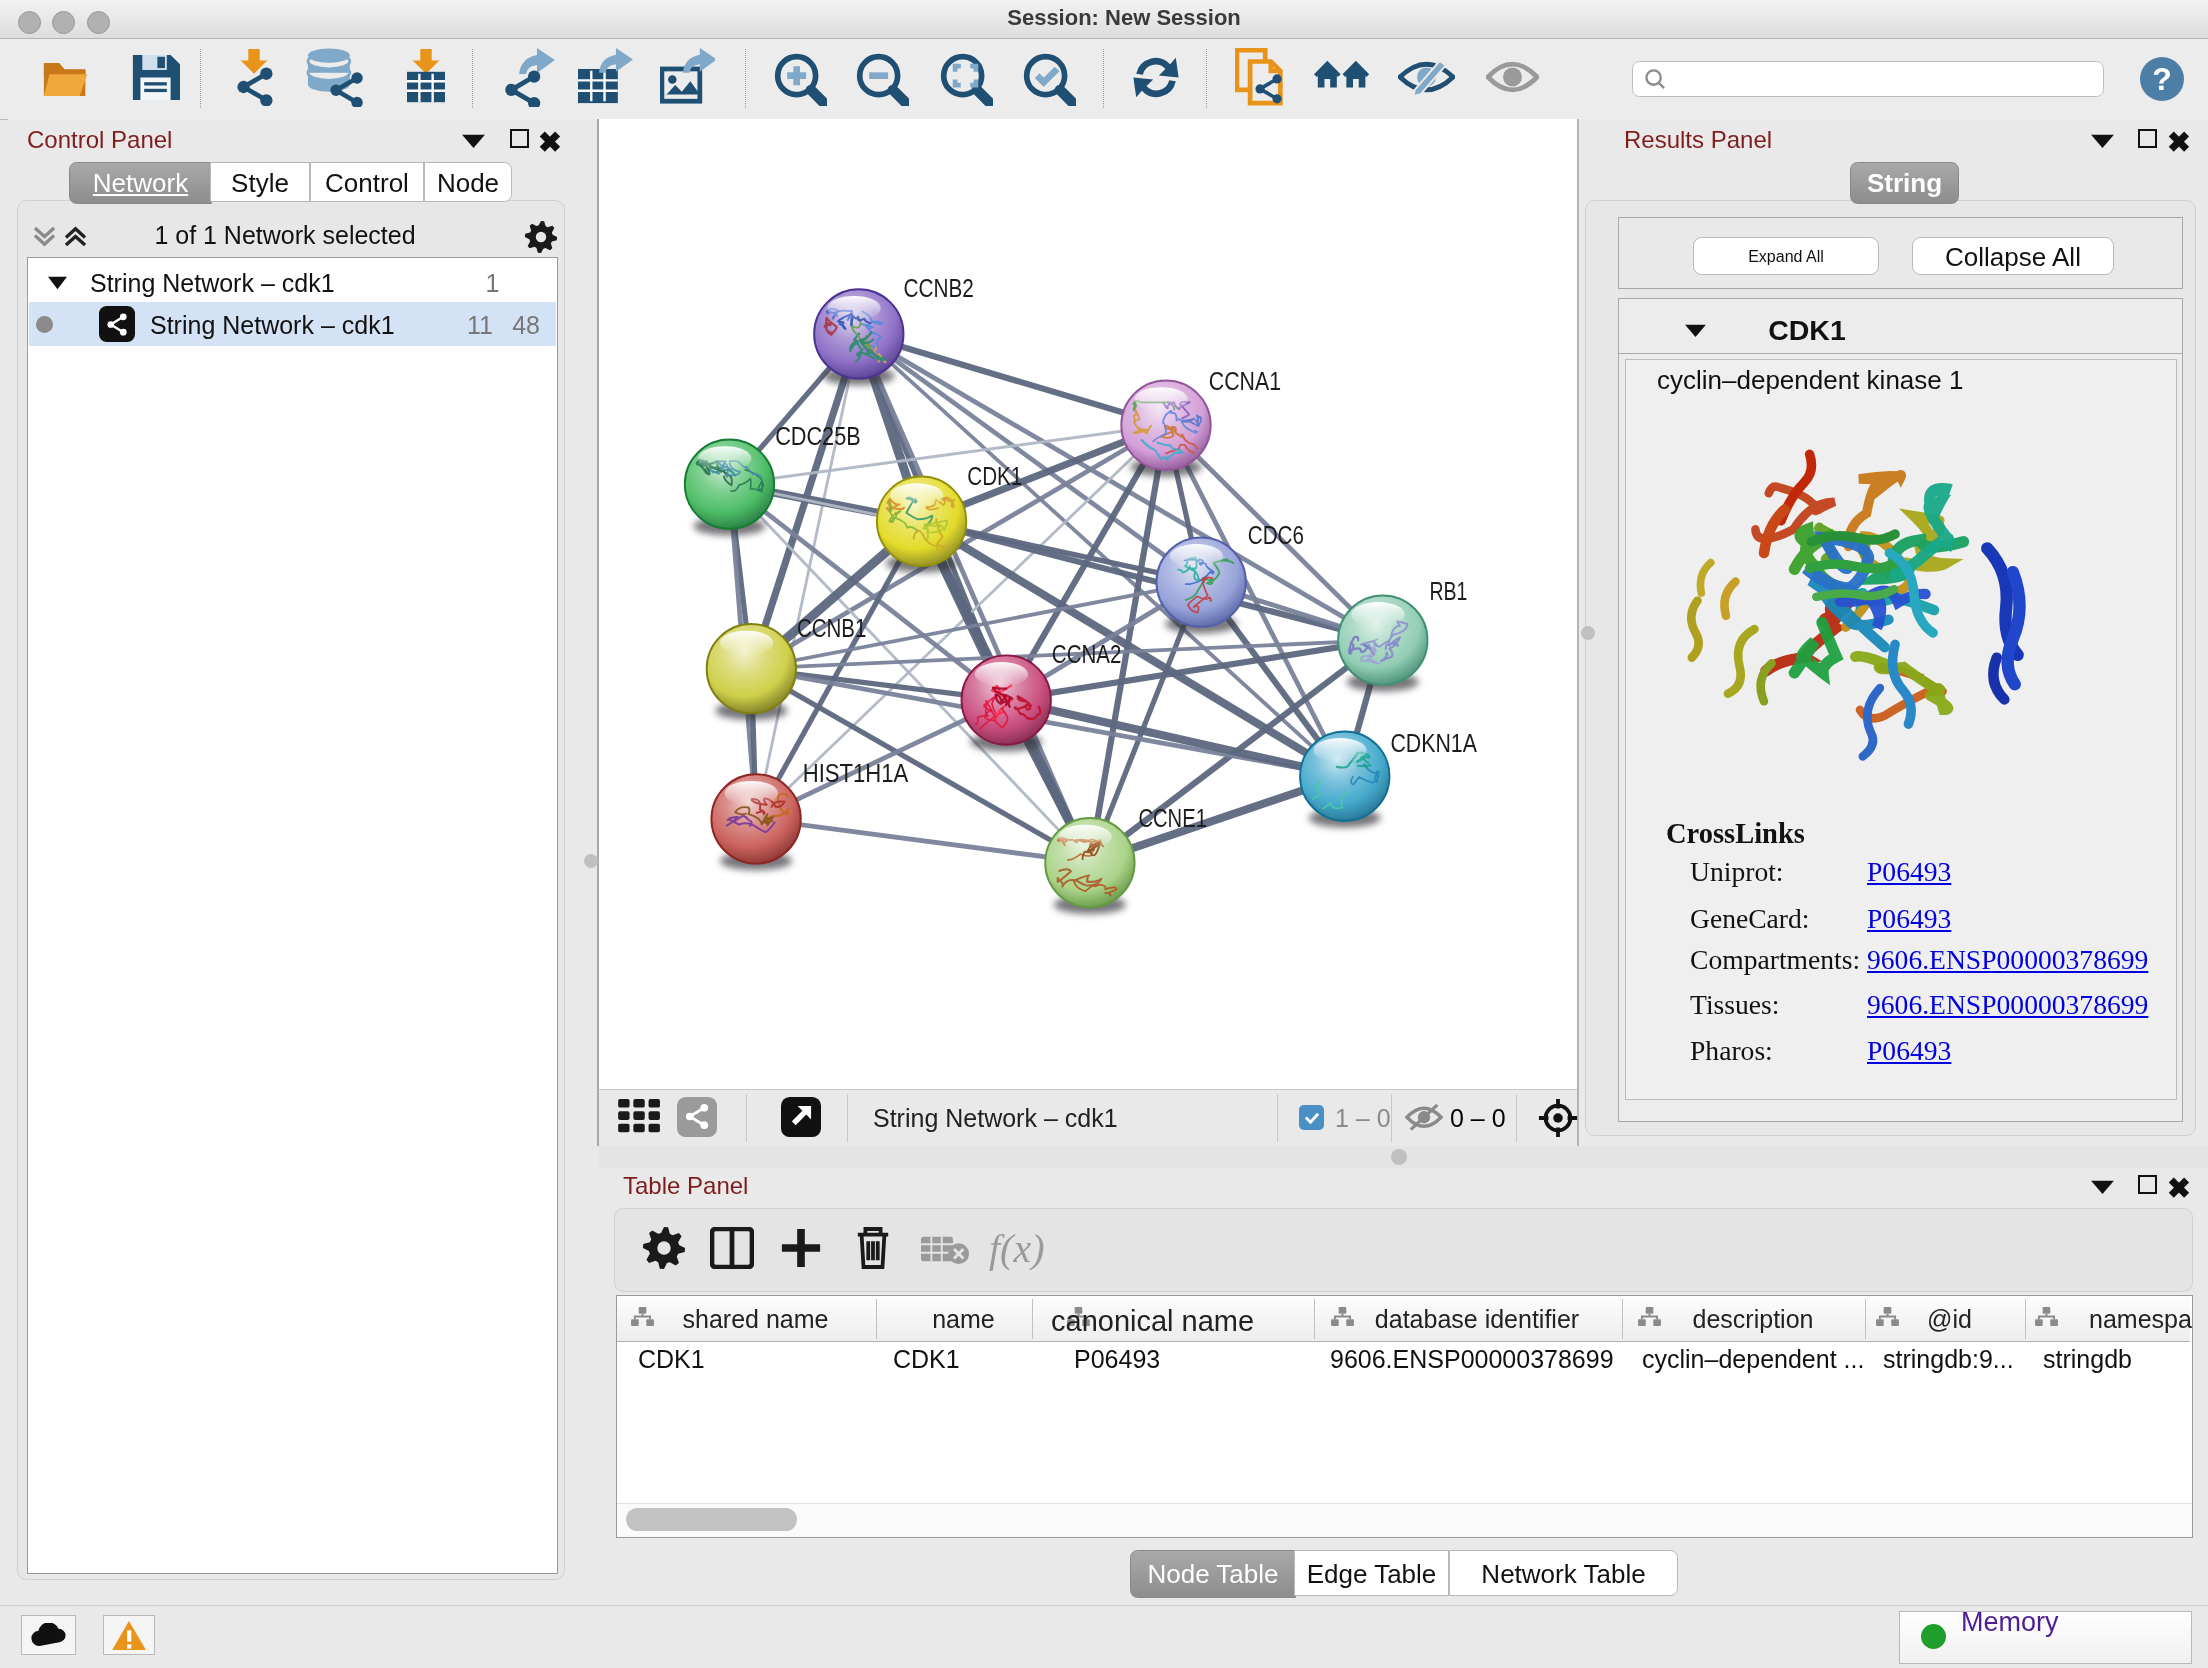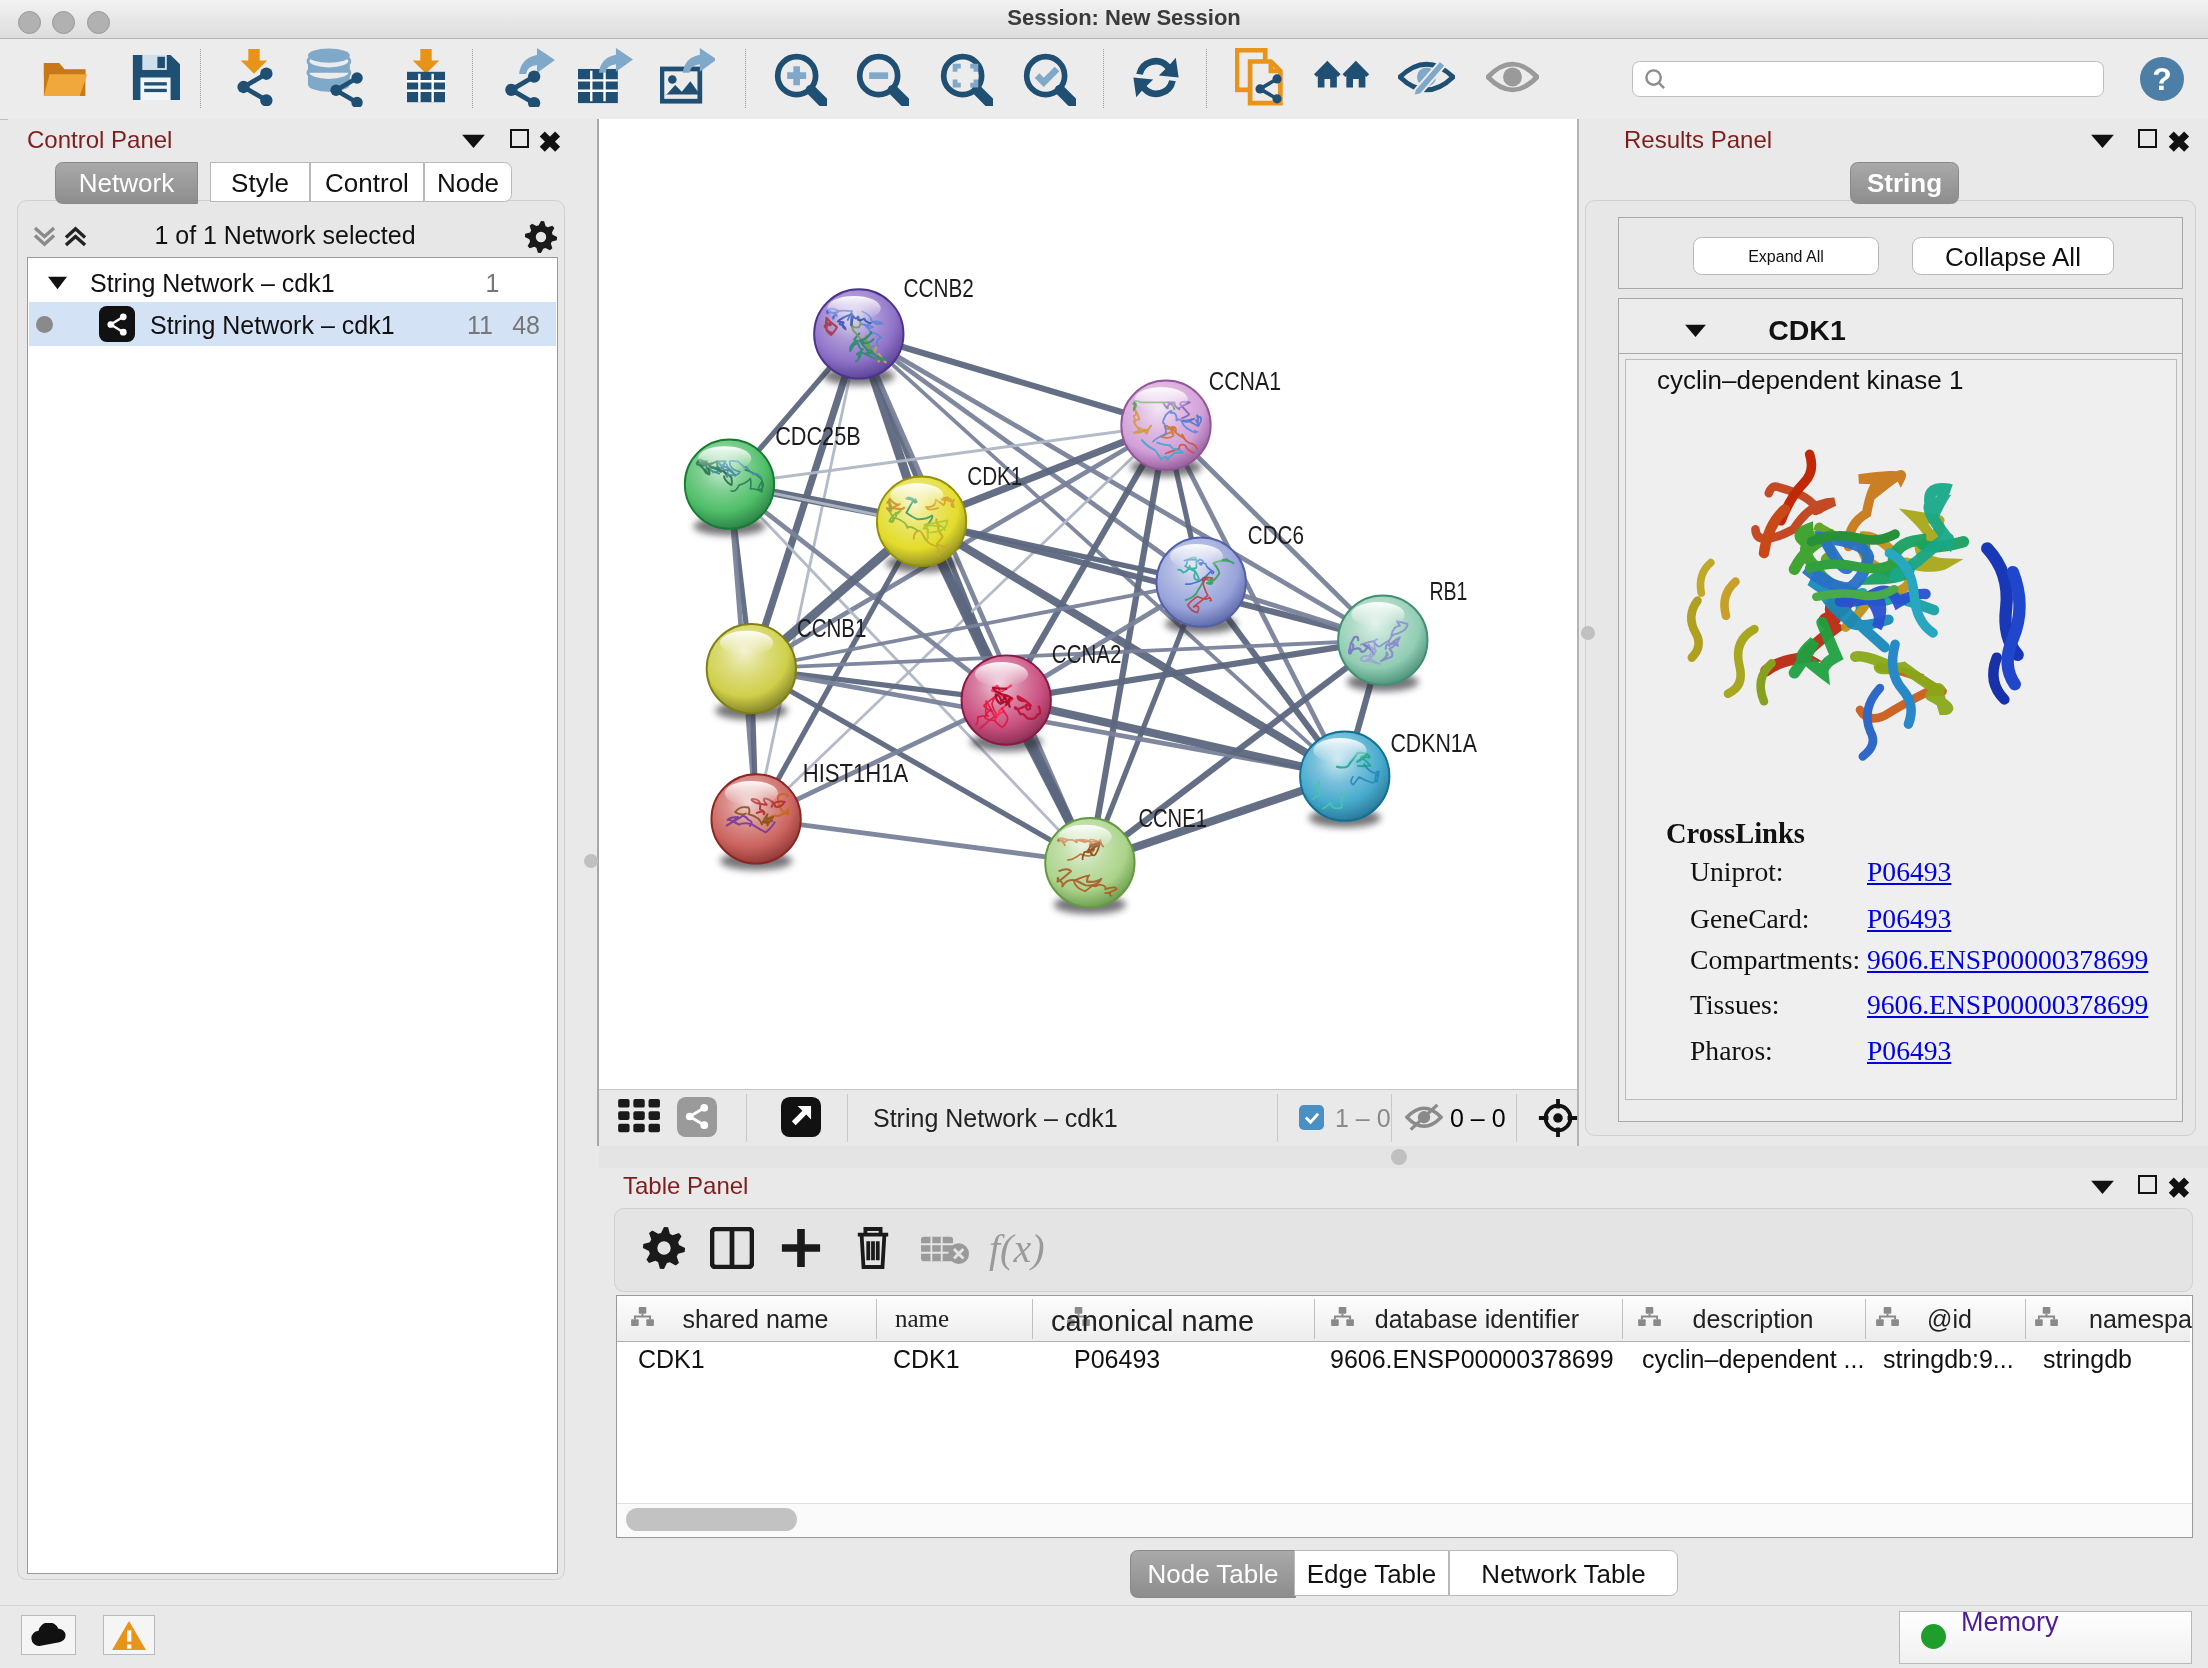--- a/index.html
+++ b/index.html
@@ -171,21 +171,21 @@
 <div class="abs" style="left:7.6px;top:119px;width:590px;height:1482px;background:#e9e9e9;"></div>
 <div class="abs" style="left:597px;top:119px;width:1.9px;height:1027px;background:#a8a8a8;"></div>
 <div class="abs" style="left:1577px;top:119px;width:1.9px;height:1027px;background:#b4b4b4;"></div>
 <div class="abs panel-title" style="left:27px;top:126px;">Control Panel</div>
 <svg class="abs" style="left:460px;top:131px" width="27" height="19" viewBox="0 0 28 20">
     <path d="M2,4 L26,4 L14,18 z" fill="#111"></path>
   </svg>
 <div class="abs" style="left:510px;top:129px;width:19px;height:19px;border:2.9px solid #111;box-sizing:border-box;"></div>
 <div class="abs" style="left:538px;top:126px;font-size:28.5px;font-weight:bold;color:#111;">✖</div>
 <div class="abs" style="left:17px;top:200px;width:548px;height:1380px;background:#e7e7e7;border:1px solid #cfcfcf;border-radius:9.5px;box-sizing:border-box;"></div>
-<div class="abs seltab" style="left:55px;top:162px;width:141px;height:40px;border-radius:7.6px 0 0 7.6px;font-size:26px;line-height:40px;text-align:center;">Network</div>
+<div class="abs seltab" style="left:69px;top:162px;width:141px;height:40px;border-radius:7.6px 0 0 7.6px;font-size:26px;line-height:40px;text-align:center;text-decoration:underline;">Network</div>
 <div class="abs tbtn" style="left:210px;top:162px;width:100px;height:40px;border-radius:0;font-size:26px;line-height:40px;">Style</div>
 <div class="abs tbtn" style="left:310px;top:162px;width:114px;height:40px;border-radius:0;font-size:26px;line-height:40px;">Control</div>
 <div class="abs tbtn" style="left:424px;top:162px;width:88px;height:40px;border-radius:0 7.6px 7.6px 0;font-size:26px;line-height:40px;">Node</div>
 <svg class="abs" style="left:32px;top:226px" width="25" height="21" viewBox="0 0 26 22">
     <g fill="none" stroke="#8a8a8a" stroke-width="3.5">
       <path d="M3,2 l10,9 10,-9 M3,10 l10,9 10,-9"></path>
     </g>
   </svg>
 <svg class="abs" style="left:63px;top:226px" width="25" height="21" viewBox="0 0 26 22">
     <g fill="none" stroke="#222" stroke-width="3.5">
@@ -667,21 +667,21 @@
 <svg class="abs" style="left:631px;top:1307px" width="23" height="19" viewBox="0 0 24 20">
     <g fill="#8a8a8a">
       <rect x="8" y="0" width="8" height="7" rx="1"></rect>
       <rect x="0" y="13" width="8" height="7" rx="1"></rect>
       <rect x="16" y="13" width="8" height="7" rx="1"></rect>
       <path d="M12,7 v3 M4,13 v-3 h16 v3" stroke="#8a8a8a" stroke-width="2" fill="none"></path>
     </g>
   </svg>
 <div class="abs" style="left:635px;top:1305px;width:241px;font-size:25px;color:#222;text-align:center;">shared name</div>
 <div class="abs" style="left:876px;top:1299px;width:1px;height:40px;background:#c0c0c0;"></div>
-<div class="abs" style="left:895px;top:1305px;width:137px;font-size:25px;color:#222;font-family:Liberation Serif, serif;">name</div>
+<div class="abs" style="left:895px;top:1305px;width:137px;font-size:25px;color:#222;text-align:center;">name</div>
 <div class="abs" style="left:1032px;top:1299px;width:1px;height:40px;background:#c0c0c0;"></div>
 <svg class="abs" style="left:1067px;top:1307px" width="23" height="19" viewBox="0 0 24 20">
     <g fill="#8a8a8a">
       <rect x="8" y="0" width="8" height="7" rx="1"></rect>
       <rect x="0" y="13" width="8" height="7" rx="1"></rect>
       <rect x="16" y="13" width="8" height="7" rx="1"></rect>
       <path d="M12,7 v3 M4,13 v-3 h16 v3" stroke="#8a8a8a" stroke-width="2" fill="none"></path>
     </g>
   </svg>
 <div class="abs" style="left:1051px;top:1305px;width:263px;font-size:29px;color:#222;text-align:left;">canonical name</div>

